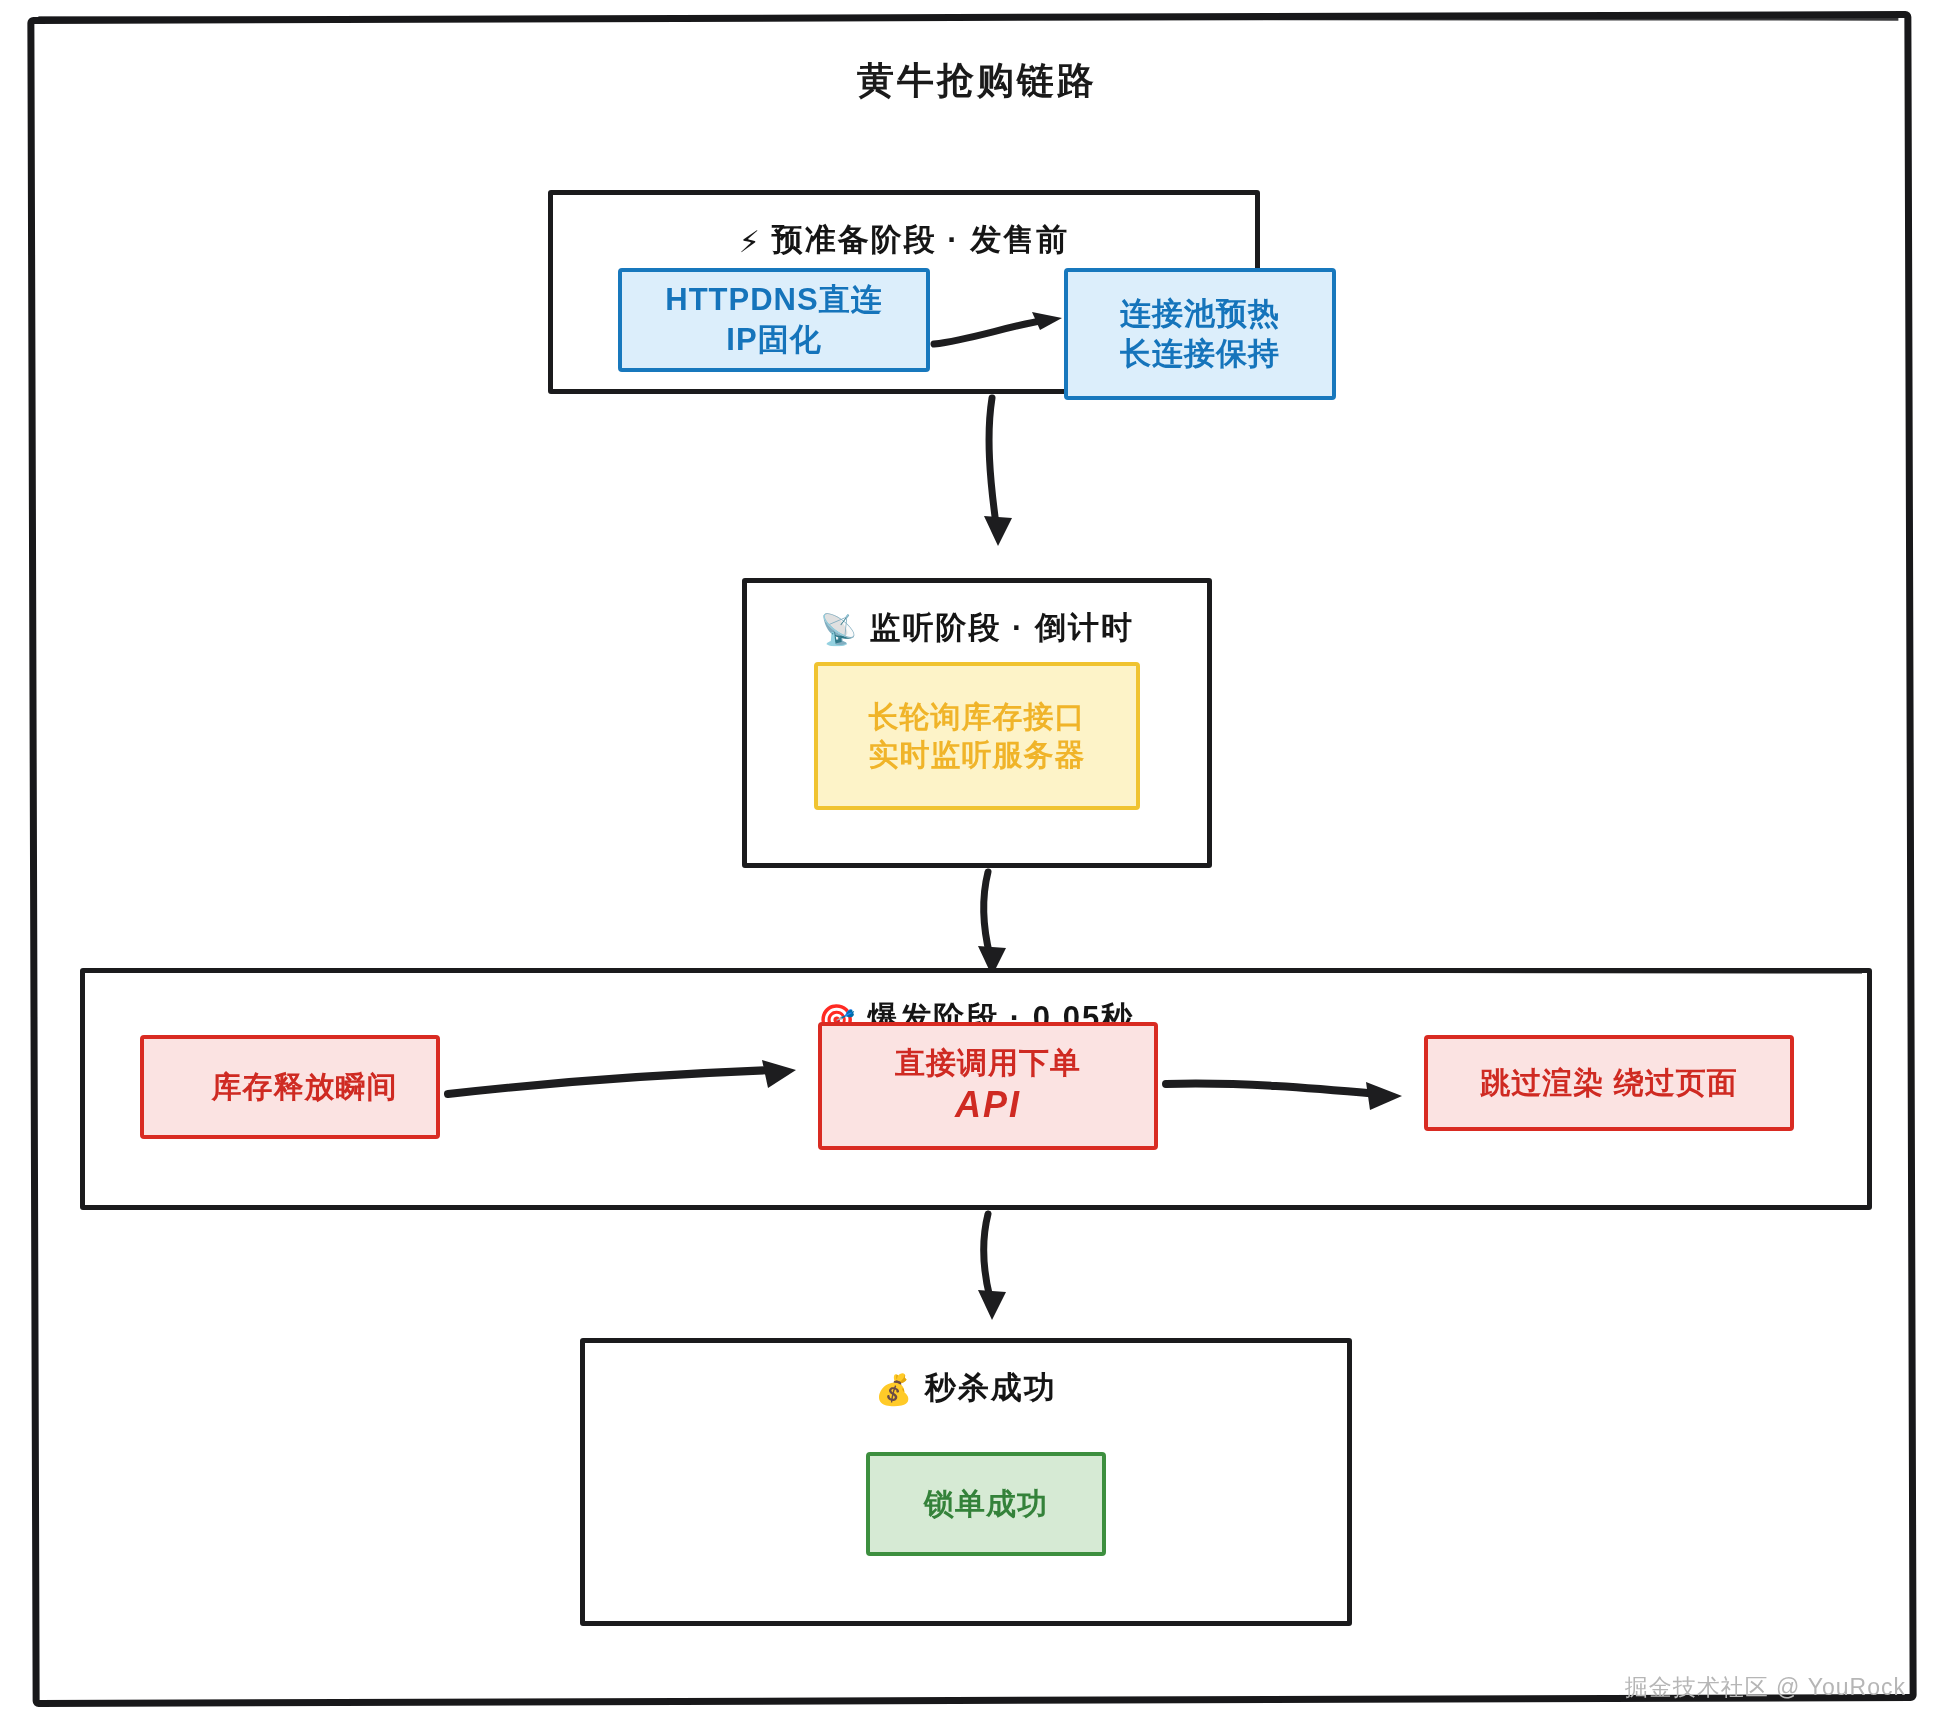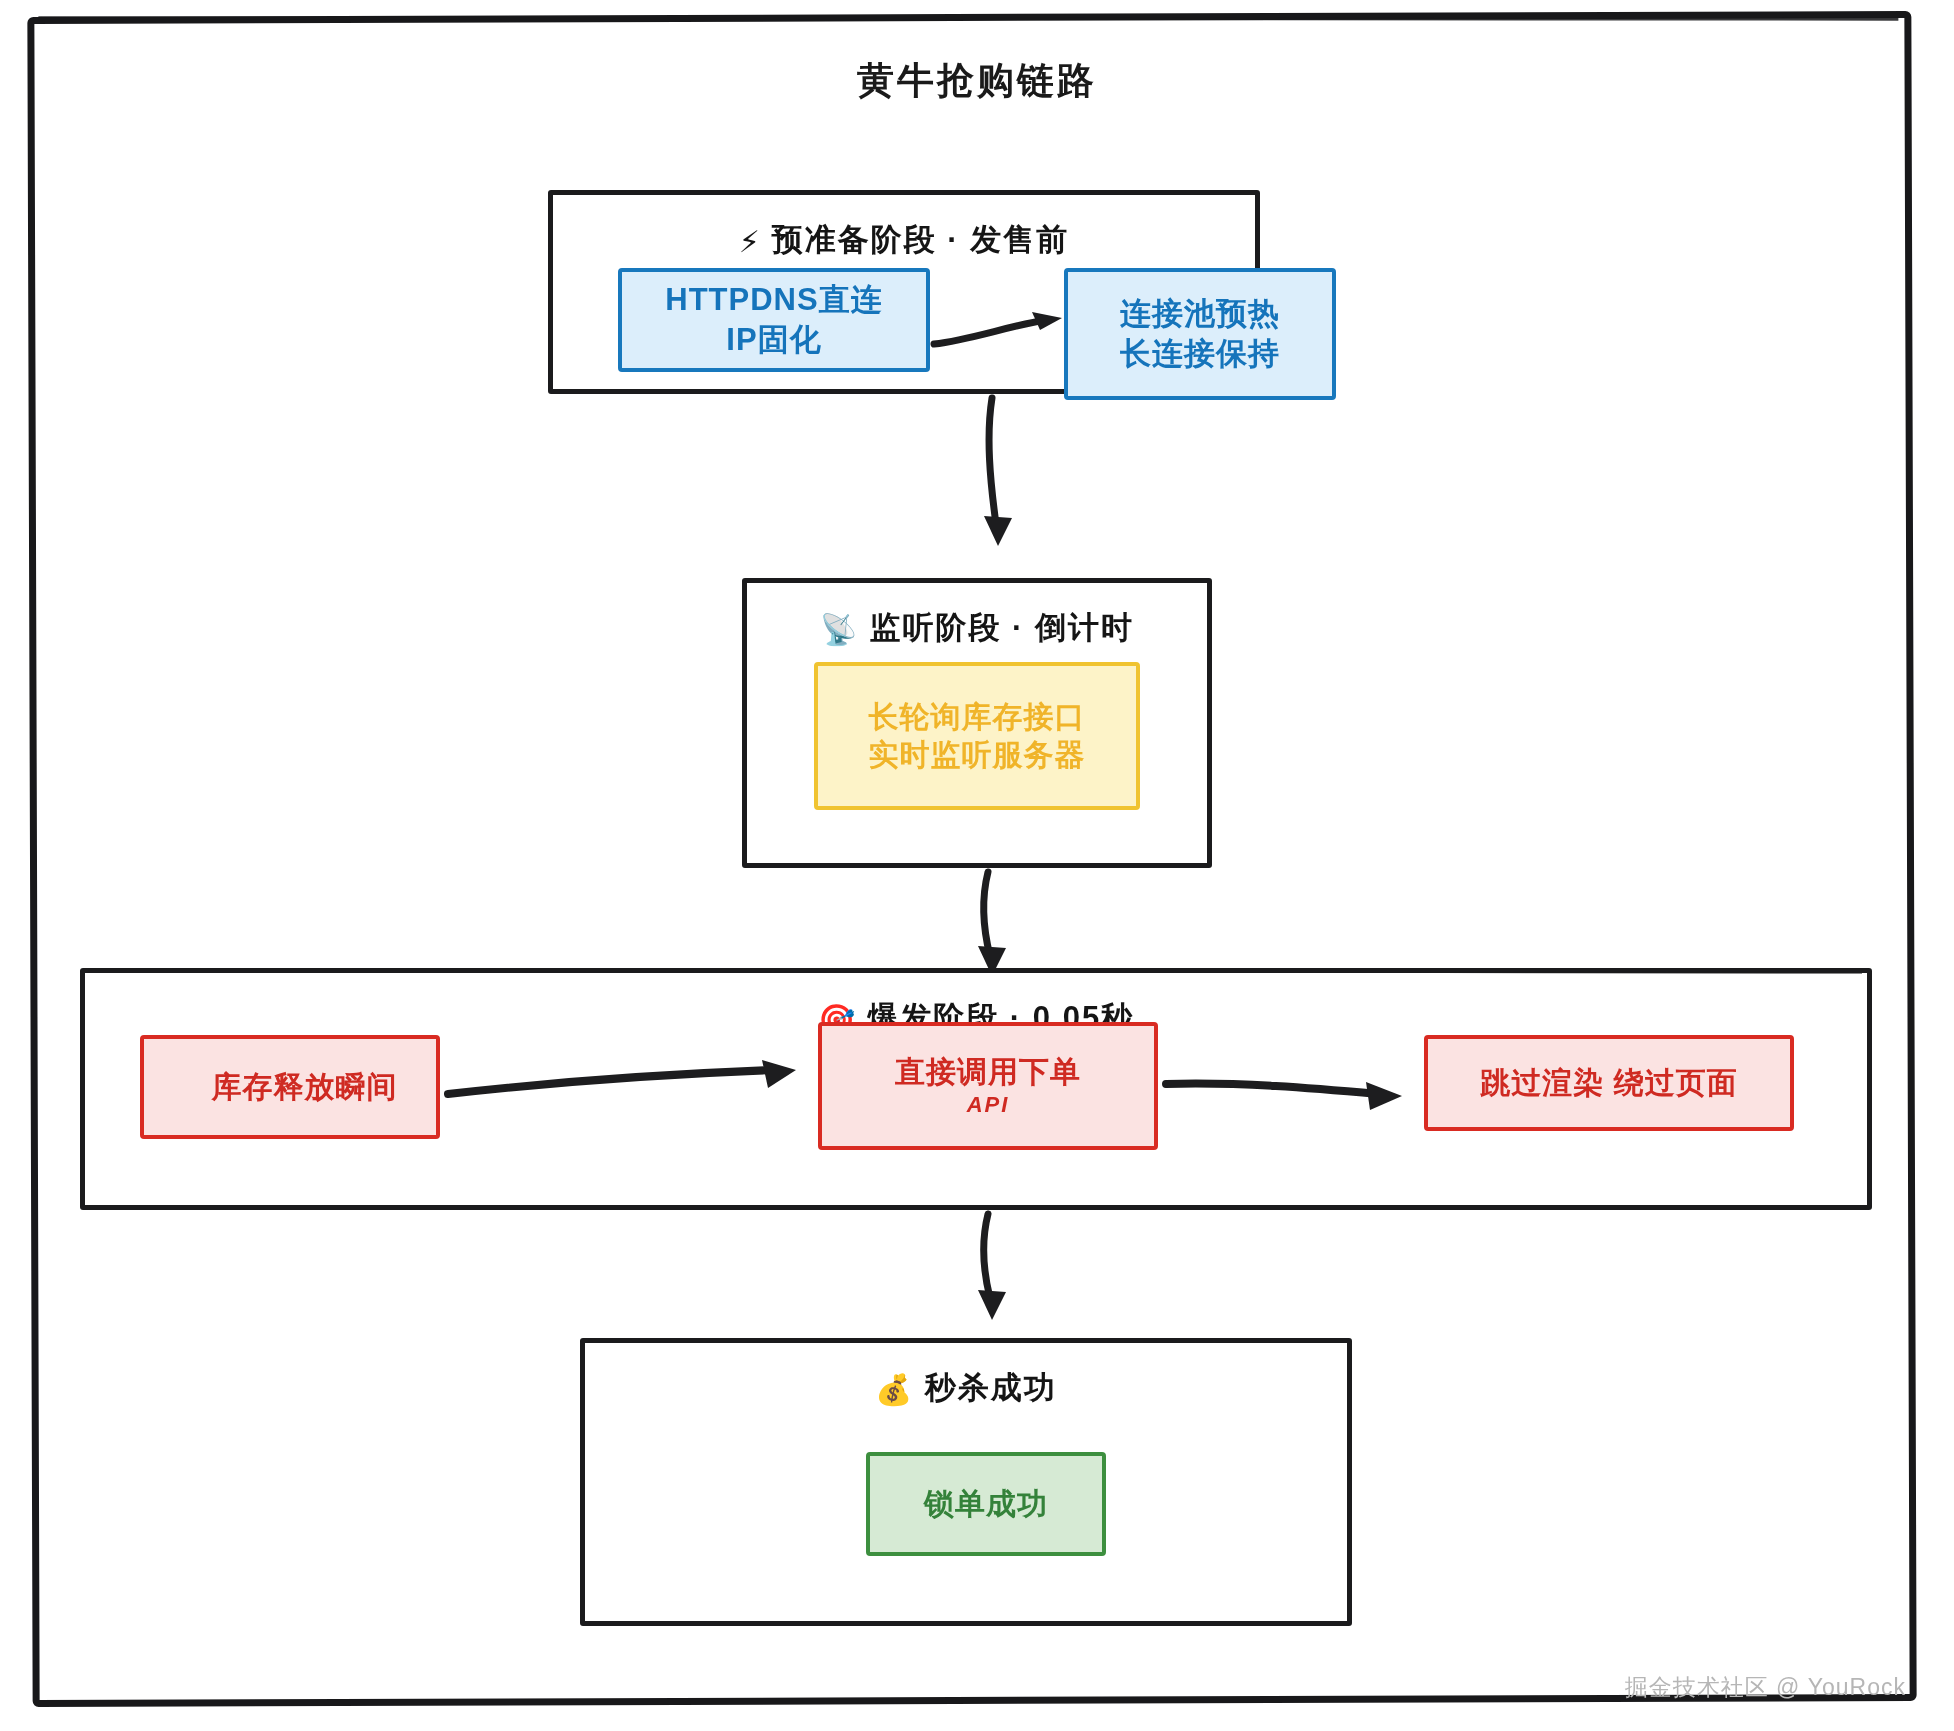--- a/index.html
+++ b/index.html
@@ -129,21 +129,21 @@
     font-size: 30px;
   }
   .node.green {
     border-color: #3d8f3f;
     background: #d6ead4;
     color: #34823a;
     font-size: 30px;
   }
   .node .api-word {
     font-style: italic;
-    font-size: 22px;
+    font-size: 36px;
     letter-spacing: 2px;
   }
 
   
   .arrow-svg {
     position: absolute;
     overflow: visible;
     pointer-events: none;
   }
 

